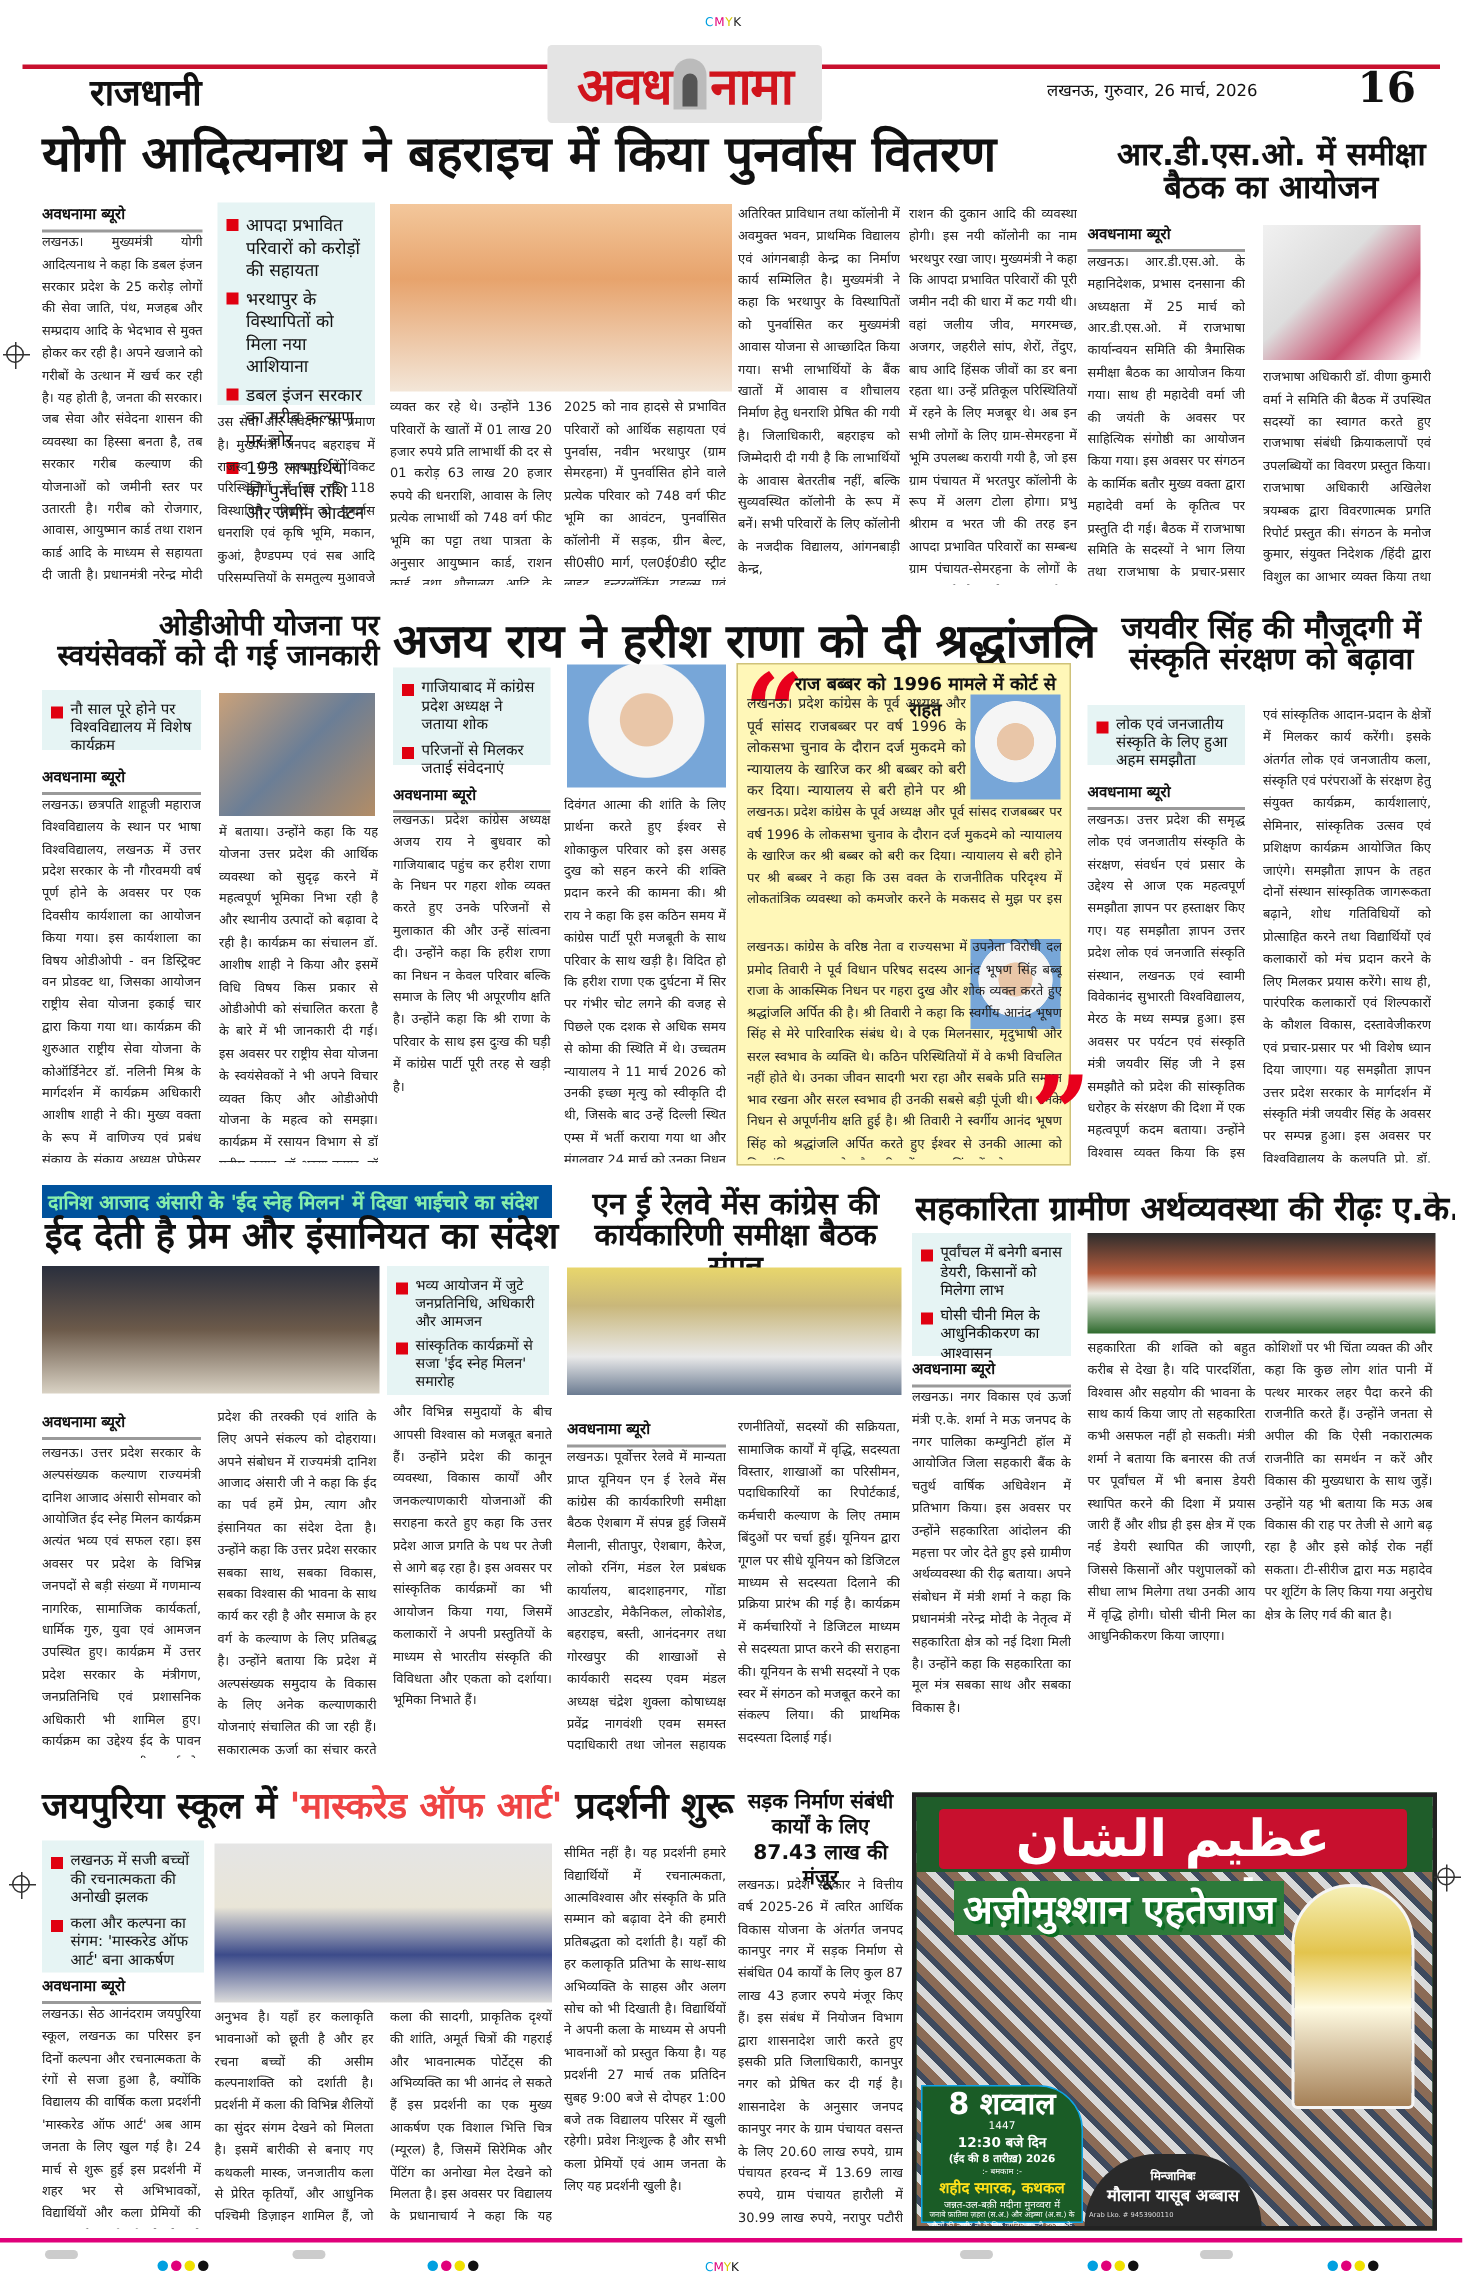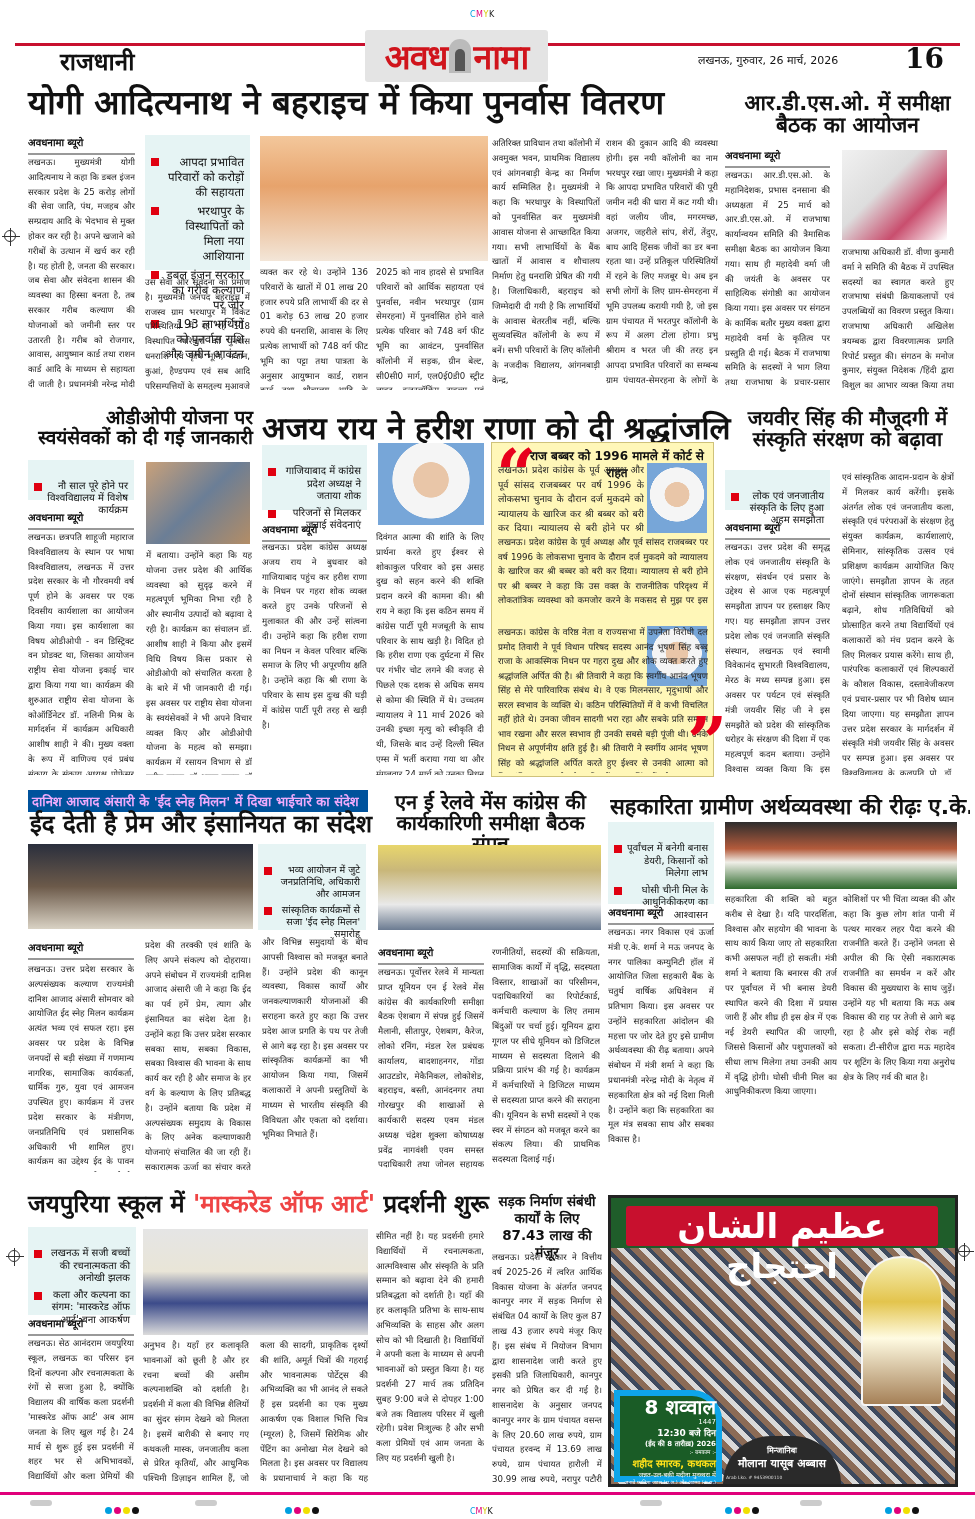--- a/index.html
+++ b/index.html
@@ -14,41 +14,41 @@
   .section-name { top: 44px; left: 60px; font-size: 24px; font-weight: bold; font-family: "DejaVu Sans", sans-serif; }
   .logo-box { top: 30px; left: 365px; width: 183px; height: 52px; background: #e4e4e4; border-radius: 3px; display: flex; align-items: center; justify-content: center; }
   .logo-text { font-size: 34px; font-weight: bold; color: #d0141c; letter-spacing: -1px; }
   .logo-dome { display:inline-block; width: 22px; height: 34px; background: #bbb; border-radius: 11px 11px 0 0; margin: 0 2px; vertical-align: middle; position: relative; }
   .logo-dome::after { content:""; position:absolute; left:6px; top:10px; width:10px; height:22px; background:#555; border-radius:5px 5px 0 0; }
   .dateline { top: 52px; left: 698px; font-size: 11px; }
   .page-num { top: 42px; left: 905px; font-size: 28px; font-weight: bold; font-family: "DejaVu Serif", serif; }
   .head-xl { font-weight: bold; line-height: 1.05; color: #111; font-family: "DejaVu Sans", sans-serif; }
   .byline { font-size: 10px; font-weight: bold; padding-bottom: 4px; border-bottom: 2px solid #999; }
   .body-text { font-size: 8.6px; line-height: 14.8px; text-align: justify; color: #222; overflow: hidden; }
-  .highlights { background: #e6f4f4; padding: 20px 6px; text-align: right; }
+  .highlights { background: #e6f4f4; padding: 8px 6px; }
   .hl-item { display: flex; gap: 5px; font-size: 11.5px; line-height: 15px; margin-bottom: 4px; color: #111; }
   .hl-bullet { width: 8px; height: 8px; background: #e00010; flex-shrink: 0; margin-top: 3px; }
   .photo { background: linear-gradient(135deg,#c9a17a,#6b7e96 50%,#b38d66); overflow: hidden; }
   .photo-stage { background: linear-gradient(180deg,#f3c79b 0%,#e7a36c 40%,#f3e6d8 100%); }
   .photo-office { background: linear-gradient(135deg,#f1f1f1 0%,#ddd 40%,#c94e6e 70%,#fff 100%); }
   .photo-group { background: linear-gradient(180deg,#2a2f3d 0%,#6c5a4a 50%,#d9d2c4 100%); }
   .photo-rail { background: linear-gradient(180deg,#e8d66c 0%,#c9b77a 30%,#e9e9e9 70%,#6b7b91 100%); }
   .photo-hall { background: linear-gradient(180deg,#2d2d2d 0%,#b45b3c 40%,#f0efe8 60%,#2e6a2d 100%); }
   .photo-school { background: linear-gradient(180deg,#e5e5e5 0%,#e9e5d7 40%,#3c4b8a 70%,#dcdcdc 100%); }
   .photo-portrait { background: radial-gradient(circle at 50% 45%,#e9c6a8 0 25%,#f5f5f5 26% 55%,#77a6d8 56%); }
   .quote-box { background: #fff7b8; border: 1px solid #cfc27a; }
   .quote-mark { color: #e8001c; font-size: 70px; line-height: 60px; font-family: "DejaVu Serif", serif; font-weight: bold; }
   .qb-title { font-size: 12px; font-weight: bold; color: #111; text-align: center; }
   .qb-text { font-size: 9.4px; line-height: 14.5px; text-align: justify; color: #222; }
-  .kicker { background: #00529c; color: #f0abfc; font-weight: bold; font-size: 14.5px; padding: 2px 4px; white-space: nowrap; }
+  .kicker { background: #00529c; color: #86efac; font-weight: bold; font-size: 14.5px; padding: 2px 4px; white-space: nowrap; }
   .ad { background: #1f5d2a; border: 3px solid #222; overflow: hidden; }
   .ad-title-urdu { color: #fff; background: #c8102e; font-size: 34px; font-weight: bold; text-align: center; font-family: "DejaVu Sans", sans-serif; }
   .ad-title-hindi { color: #fff; font-size: 26px; font-weight: bold; text-shadow: 2px 2px 0 #0b6c22; font-family: "DejaVu Sans", sans-serif; }
   .ad-crowd { background: repeating-linear-gradient(45deg,#8b6b56 0 6px,#d9d9d9 6px 11px,#3e4a5e 11px 15px); }
-  .ad-panel { background: #1a5c26; border: 6px solid #0ea5e9; color: #fff; text-align: right; }
+  .ad-panel { background: #1a5c26; border: 1px solid #0ea5e9; color: #fff; text-align: center; }
   .bottom-rule { top: 1492px; left: 0; width: 975px; height: 3px; background: #e0007a; }
   .reg-dot { display:inline-block; width: 7px; height: 7px; border-radius: 50%; margin-right: 2px; }
   .reg-bar { width: 22px; height: 6px; background: #ccc; border-radius: 3px; }
   .crosshair { width: 12px; height: 12px; border: 1px solid #333; border-radius: 50%; }
   .crosshair::before { content:""; position:absolute; left:5px; top:-3px; width:1px; height:18px; background:#333; }
   .crosshair::after { content:""; position:absolute; top:5px; left:-3px; width:18px; height:1px; background:#333; }
 </style>
 </head>
 <body>
 
@@ -229,20 +229,21 @@
 <div class="abs body-text" style="top:1338px;left:260px;width:108px;height:148px">कला की सादगी, प्राकृतिक दृश्यों की शांति, अमूर्त चित्रों की गहराई और भावनात्मक पोर्टेट्स की अभिव्यक्ति का भी आनंद ले सकते हैं इस प्रदर्शनी का एक मुख्य आकर्षण एक विशाल भित्ति चित्र (म्यूरल) है, जिसमें सिरेमिक और पेंटिंग का अनोखा मेल देखने को मिलता है। इस अवसर पर विद्यालय के प्रधानाचार्य ने कहा कि यह प्रदर्शनी विद्यार्थियों की प्रतिभा का प्रतीक है।</div>
 <div class="abs body-text" style="top:1229px;left:376px;width:108px;height:257px">सीमित नहीं है। यह प्रदर्शनी हमारे विद्यार्थियों में रचनात्मकता, आत्मविश्वास और संस्कृति के प्रति सम्मान को बढ़ावा देने की हमारी प्रतिबद्धता को दर्शाती है। यहाँ की हर कलाकृति प्रतिभा के साथ-साथ अभिव्यक्ति के साहस और अलग सोच को भी दिखाती है। विद्यार्थियों ने अपनी कला के माध्यम से अपनी भावनाओं को प्रस्तुत किया है। यह प्रदर्शनी 27 मार्च तक प्रतिदिन सुबह 9:00 बजे से दोपहर 1:00 बजे तक विद्यालय परिसर में खुली रहेगी। प्रवेश निःशुल्क है और सभी कला प्रेमियों एवं आम जनता के लिए यह प्रदर्शनी खुली है।</div>
 
 <div class="abs head-xl" style="top:1193px;left:492px;width:110px;font-size:13.5px;text-align:center;line-height:1.25">सड़क निर्माण संबंधी कार्यों के लिए 87.43 लाख की मंजूर</div>
 <div class="abs body-text" style="top:1250px;left:492px;width:110px;height:236px">लखनऊ। प्रदेश सरकार ने वित्तीय वर्ष 2025-26 में त्वरित आर्थिक विकास योजना के अंतर्गत जनपद कानपुर नगर में सड़क निर्माण से संबंधित 04 कार्यों के लिए कुल 87 लाख 43 हजार रुपये मंजूर किए हैं। इस संबंध में नियोजन विभाग द्वारा शासनादेश जारी करते हुए इसकी प्रति जिलाधिकारी, कानपुर नगर को प्रेषित कर दी गई है। शासनादेश के अनुसार जनपद कानपुर नगर के ग्राम पंचायत वसन्त के लिए 20.60 लाख रुपये, ग्राम पंचायत हरवन्द में 13.69 लाख रुपये, ग्राम पंचायत हारौली में 30.99 लाख रुपये, नरापुर पटौरी के लिए 16.97 लाख रुपये तथा ग्राम पंचायत सतवासपुर के लिए 16.87 लाख रुपये की धनराशि मंजूर की गई है। इन कार्यों हेतु अवमुक्त की जा रही धनराशि निष्पादक संस्थाओं जिला अर्थ एवं संख्याधिकारी द्वारा जिलाधिकारी की अनुमति से कोषागार से आहरित कर कार्यदायी संस्था को उपलब्ध करायी जाएगी।</div>
 
 <div class="abs ad" style="top:1195px;left:608px;width:350px;height:292px">
   <div class="abs ad-crowd" style="top:0;left:0;width:344px;height:286px"></div>
   <div class="abs" style="top:0;left:0;width:344px;height:50px;background:#1f5d2a"></div>
   <div class="abs ad-title-urdu" style="top:8px;left:15px;width:312px;height:40px;line-height:40px;border-radius:3px">عظیم الشان احتجاج</div>
+  <div class="abs ad-title-hindi" style="top:56px;left:25px;background:#2d7a3a;padding:0 6px">अज़ीमुश्शान एहतेजाज</div>
   <div class="abs" style="top:58px;left:250px;width:82px;height:150px;background:linear-gradient(180deg,#f6f0b7,#e3c44d 30%,#fffbe2 55%,#a58057 100%);border:2px solid #f5f5f5;border-radius:40px 40px 4px 4px"></div>
   <div class="abs ad-panel" style="top:192px;left:3px;width:108px;height:92px;border-radius:0 30px 0 0">
     <div style="font-size:20px;font-weight:bold;line-height:22px">8 शव्वाल</div>
     <div style="font-size:7px">1447</div>
     <div style="font-size:9px;font-weight:bold">12:30 बजे दिन</div>
     <div style="font-size:7px;font-weight:bold">(ईद की 8 तारीख़) 2026</div>
     <div style="font-size:5.5px">:- बमकाम :-</div>
     <div style="font-size:10px;font-weight:bold;color:#ffe11a">शहीद स्मारक, कथकल</div>
     <div style="font-size:6.5px">जन्नत-उल-बक़ी मदीना मुनव्वरा में</div>
     <div style="font-size:5px;line-height:7px">जनाबे फ़ातिमा ज़हरा (स.अ.) और अइम्मा (अ.स.) के रौज़ों की तामीर नौ के लिए ज़ालिम सऊदी हुकूमत के खिलाफ़</div>

